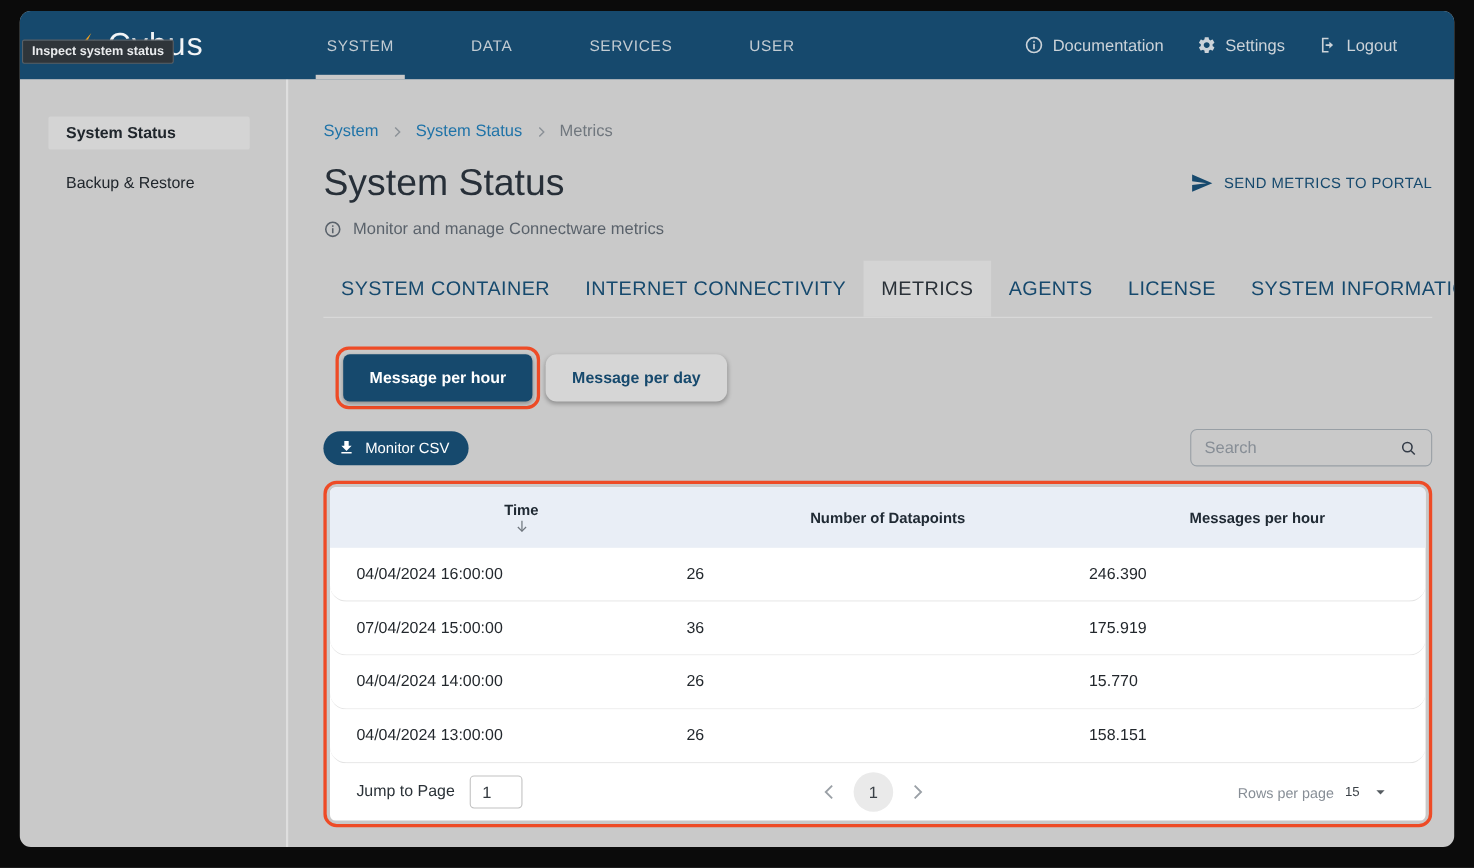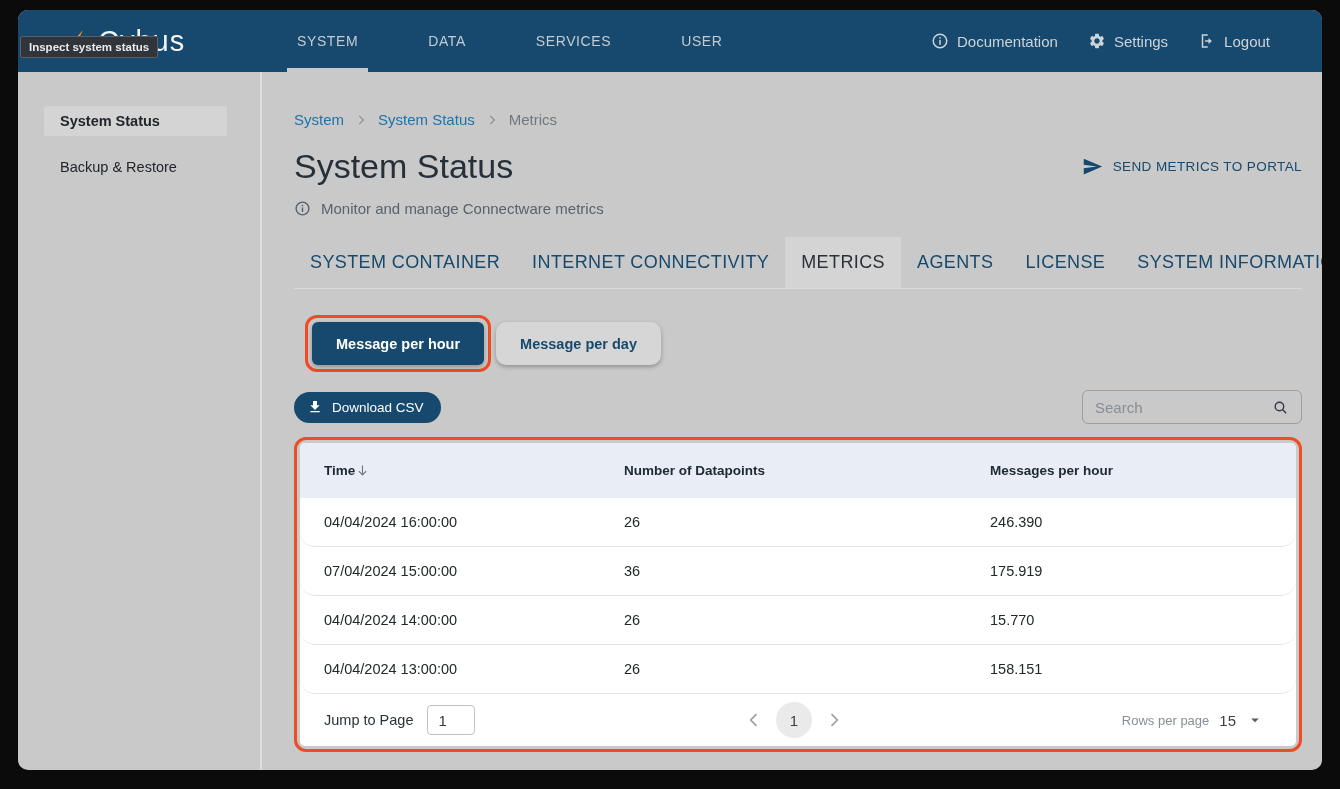--- a/index.html
+++ b/index.html
@@ -103,21 +103,21 @@
   }
   .search-box input::placeholder { color:#878e96; }
   .search-box svg { width:17px; height:17px; color:#333b47; flex:0 0 17px; cursor:pointer; }
   
   .table-annotation { margin-top:13px; padding:3px; }
   .table-card { background:#ffffff; border-radius:5px; overflow:hidden; }
   .t-head, .t-row {
     display:grid; grid-template-columns:300px 366px 1fr; padding-left:24px; align-items:center;
   }
   .t-head { background:#e9eef6; height:55px; }
-  .t-head .t-cell { font-size:13.5px; font-weight:bold; color:#202a34; display:flex; align-items:center; gap:0; cursor:pointer; }
+  .t-head .t-cell { font-size:13.5px; font-weight:bold; color:#202a34; display:flex; align-items:center; gap:0; cursor:pointer;flex-direction:column; }
   .t-head svg { width:15px; height:15px; color:#6f767e; }
   .t-row { height:49px; border-bottom:1px solid #e3e3e3;border-radius:15px; }
   .t-row .t-cell { font-size:14.5px; color:#23282d; }
   
   .t-foot {
     height:52px; display:grid; grid-template-columns:1fr auto 1fr; align-items:center;
     padding:0 32px 0 24px;
   }
   .foot-left { display:flex; align-items:center; gap:14px; font-size:14.5px; color:#2b3238; }
   .jump-input {
@@ -126,21 +126,21 @@
   }
   .foot-center { display:flex; align-items:center; gap:12px; }
   .pager-chevron { width:20px; height:20px; color:#9aa0a6; cursor:pointer; display:flex; }
   .pager-chevron svg { width:20px; height:20px; }
   .pager-page {
     width:36px; height:36px; border-radius:50%; background:#eaeaea; color:#3a4046;
     display:flex; align-items:center; justify-content:center; font-size:15px; cursor:pointer;
   }
   .foot-right { display:flex; align-items:center; justify-content:flex-end; gap:10px; cursor:pointer; }
   .rpp-label { color:#878e96; font-size:13px; }
-  .rpp-value { color:#3a4046; font-size:15px; }
+  .rpp-value { color:#3a4046; font-size:12px; }
   .foot-right svg { width:18px; height:18px; color:#555b61; }
 </style>
 </head>
 <body>
 
 <div class="window">
 
   <header class="navbar">
     <div class="brand">
       <svg viewBox="0 0 32 32" width="32" height="32">
@@ -243,21 +243,21 @@
           <button class="toggle-btn primary">Message per hour</button>
         </div>
         <button class="toggle-btn secondary">Message per day</button>
       </div>
 
       <div class="toolbar">
         <button class="download-btn">
           <svg viewBox="0 0 24 24">
             <path fill="currentColor" d="M5 20h14v-2H5v2zM19 9.5h-4V3H9v6.5H5l7 7 7-7z"></path>
           </svg>
-          <span>Download CSV</span>
+          <span>Monitor CSV</span>
         </button>
         <div class="search-box">
           <input type="text" placeholder="Search" style="">
           <svg viewBox="0 0 24 24" fill="none">
             <circle cx="10.5" cy="10.5" r="6" stroke="currentColor" stroke-width="2"></circle>
             <line x1="15.2" y1="15.2" x2="20" y2="20" stroke="currentColor" stroke-width="2"></line>
           </svg>
         </div>
       </div>
 

